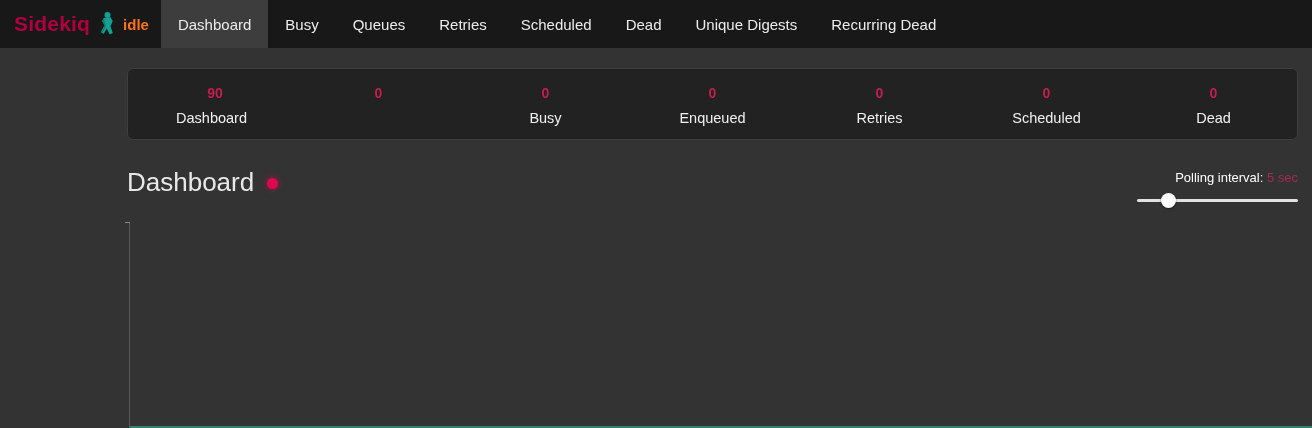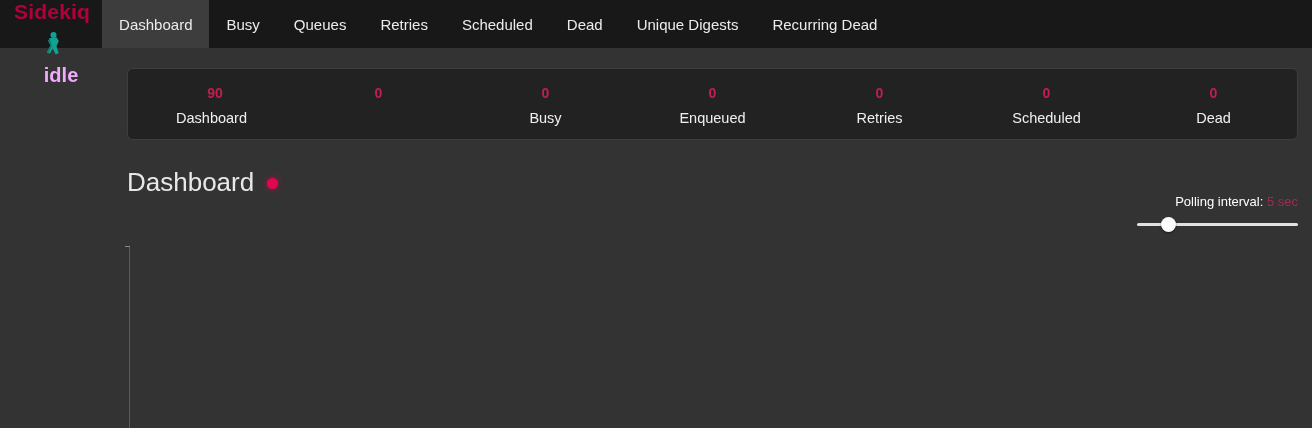--- a/index.html
+++ b/index.html
@@ -10,28 +10,28 @@
     -webkit-font-smoothing: antialiased;
   }
 
   
   .navbar {
     height: 48px; background: #181818;
     display: flex; align-items: stretch;
   }
   .brand {
     display: flex; align-items: center;
-    padding-left: 14px; gap: 7px; flex-direction: column;
+    padding-left: 14px; gap: 7px;
   }
   .brand-logo {
     color: #b1003e; font-size: 21px; font-weight: bold; letter-spacing: 0.2px;
   }
   .mascot { display: flex; align-items: center; }
   .brand-status {
-    color: #f0abfc; font-size: 20px; font-weight: bold; margin-left: 18px;
+    color: #f97316; font-size: 15px; font-weight: bold; margin-left: 1px;
   }
   .nav-menu { display: flex; align-items: stretch; margin-left: 12px; }
   .nav-item {
     display: flex; align-items: center;
     padding: 0 17px; color: #ececec; font-size: 15px;
     text-decoration: none; cursor: pointer; white-space: nowrap;
   }
   .nav-item.active { background: #3d3d3d; }
 
   
@@ -59,21 +59,21 @@
   }
   .page-title {
     color: #e8e8e8; font-size: 26px; font-weight: 500; line-height: 1.1;
     display: flex; align-items: center;
   }
   .beacon {
     display: inline-block; width: 11px; height: 11px; border-radius: 50%;
     background: #e0074f; margin-left: 13px; margin-top: 2px;
     box-shadow: 0 0 6px 1px rgba(224,7,79,0.45);
   }
-  .polling { text-align: right; padding-top: 2px; margin-top: 24px; }
+  .polling { text-align: right; padding-top: 2px; }
   .polling-text { font-size: 13px; color: #ffffff; }
   .polling-value { color: #a02c50; text-decoration: none; cursor: pointer; }
   .slider {
     position: relative; width: 161px; height: 15px; margin-top: 8px; cursor: pointer;
   }
   .slider-track {
     position: absolute; top: 6px; left: 0; right: 0; height: 3px;
     background: #e2e2e2; border-radius: 2px;
   }
   .slider-thumb {

